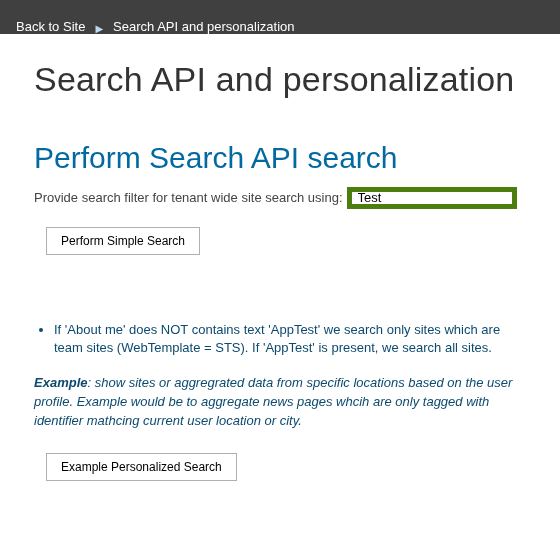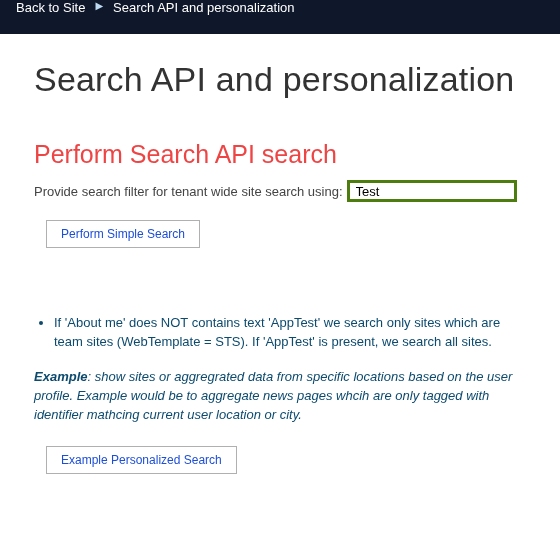--- a/index.html
+++ b/index.html
@@ -6,24 +6,24 @@
       margin: 0;
       padding: 0;
       box-sizing: border-box;
     }
     body {
       font-family: "Segoe UI", Tahoma, sans-serif;
       background: #ffffff;
       width: 560px;
     }
     .topbar {
-      background: #0f172a;
+      background: #404040;
       height: 34px;
       display: flex;
-      align-items: flex-start;
+      align-items: flex-end;
       padding: 0 16px;
       color: #ffffff;
       font-size: 13px;
     }
     .topbar a {
       color: #ffffff;
       text-decoration: none;
     }
     .crumb-sep {
       display: inline-block;
@@ -37,50 +37,50 @@
     h1.page-title {
       font-weight: 300;
       font-size: 34px;
       color: #333333;
       margin-top: 6px;
       margin-bottom: 40px;
       letter-spacing: 0.2px;
     }
     h2.section-title {
       font-weight: 300;
-      font-size: 25px;
-      color: #ef4444;
+      font-size: 30px;
+      color: #0369a1;
       margin-bottom: 10px;
       line-height: 1.25;
     }
     .form-row {
       display: flex;
       align-items: center;
       margin-bottom: 18px;
       font-size: 13px;
       color: #444444;
     }
     .form-row label {
       margin-right: 4px;
     }
     .text-input {
-      border: 3px solid #4d7c0f;
+      border: 5px solid #4d7c0f;
       height: 22px;
       padding: 2px 6px;
       font-size: 13px;
       font-family: inherit;
       width: 170px;
     }
     .btn {
       background: #ffffff;
       border: 1px solid #b0b0b0;
       padding: 6px 14px;
       font-size: 12px;
       font-family: inherit;
-      color: #1d4ed8;
+      color: #000000;
       cursor: pointer;
       margin-left: 12px;
     }
     .section-gap {
       height: 48px;
     }
     .body-text {
       font-size: 13px;
       color: #0c4a6e;
       line-height: 1.45;

